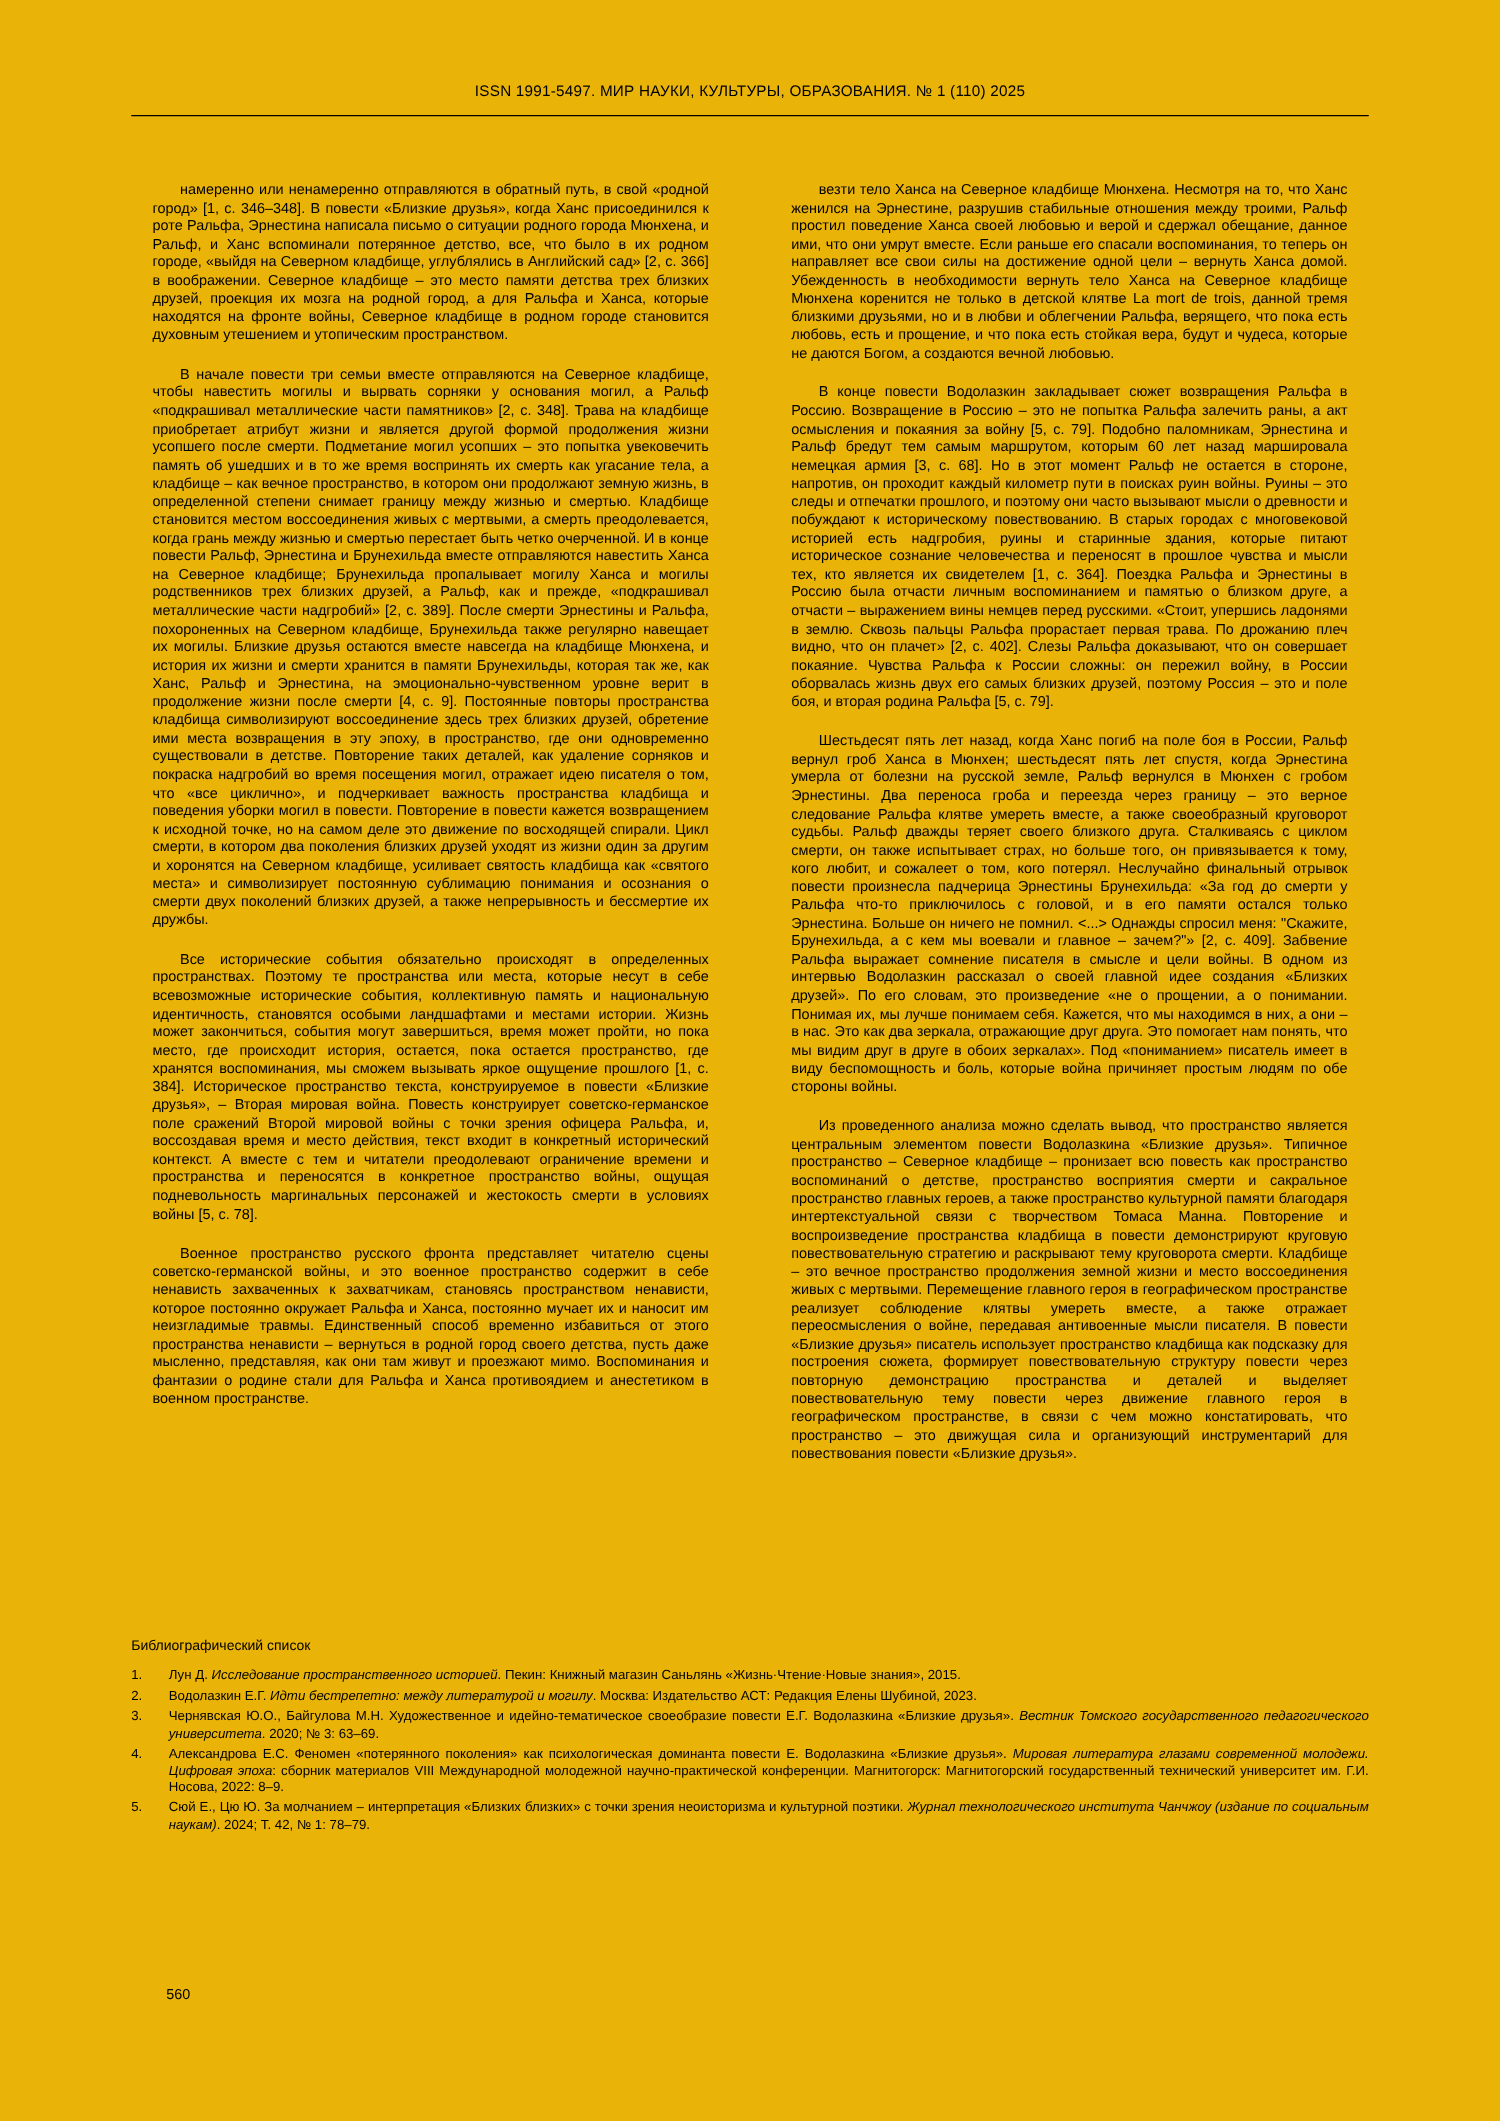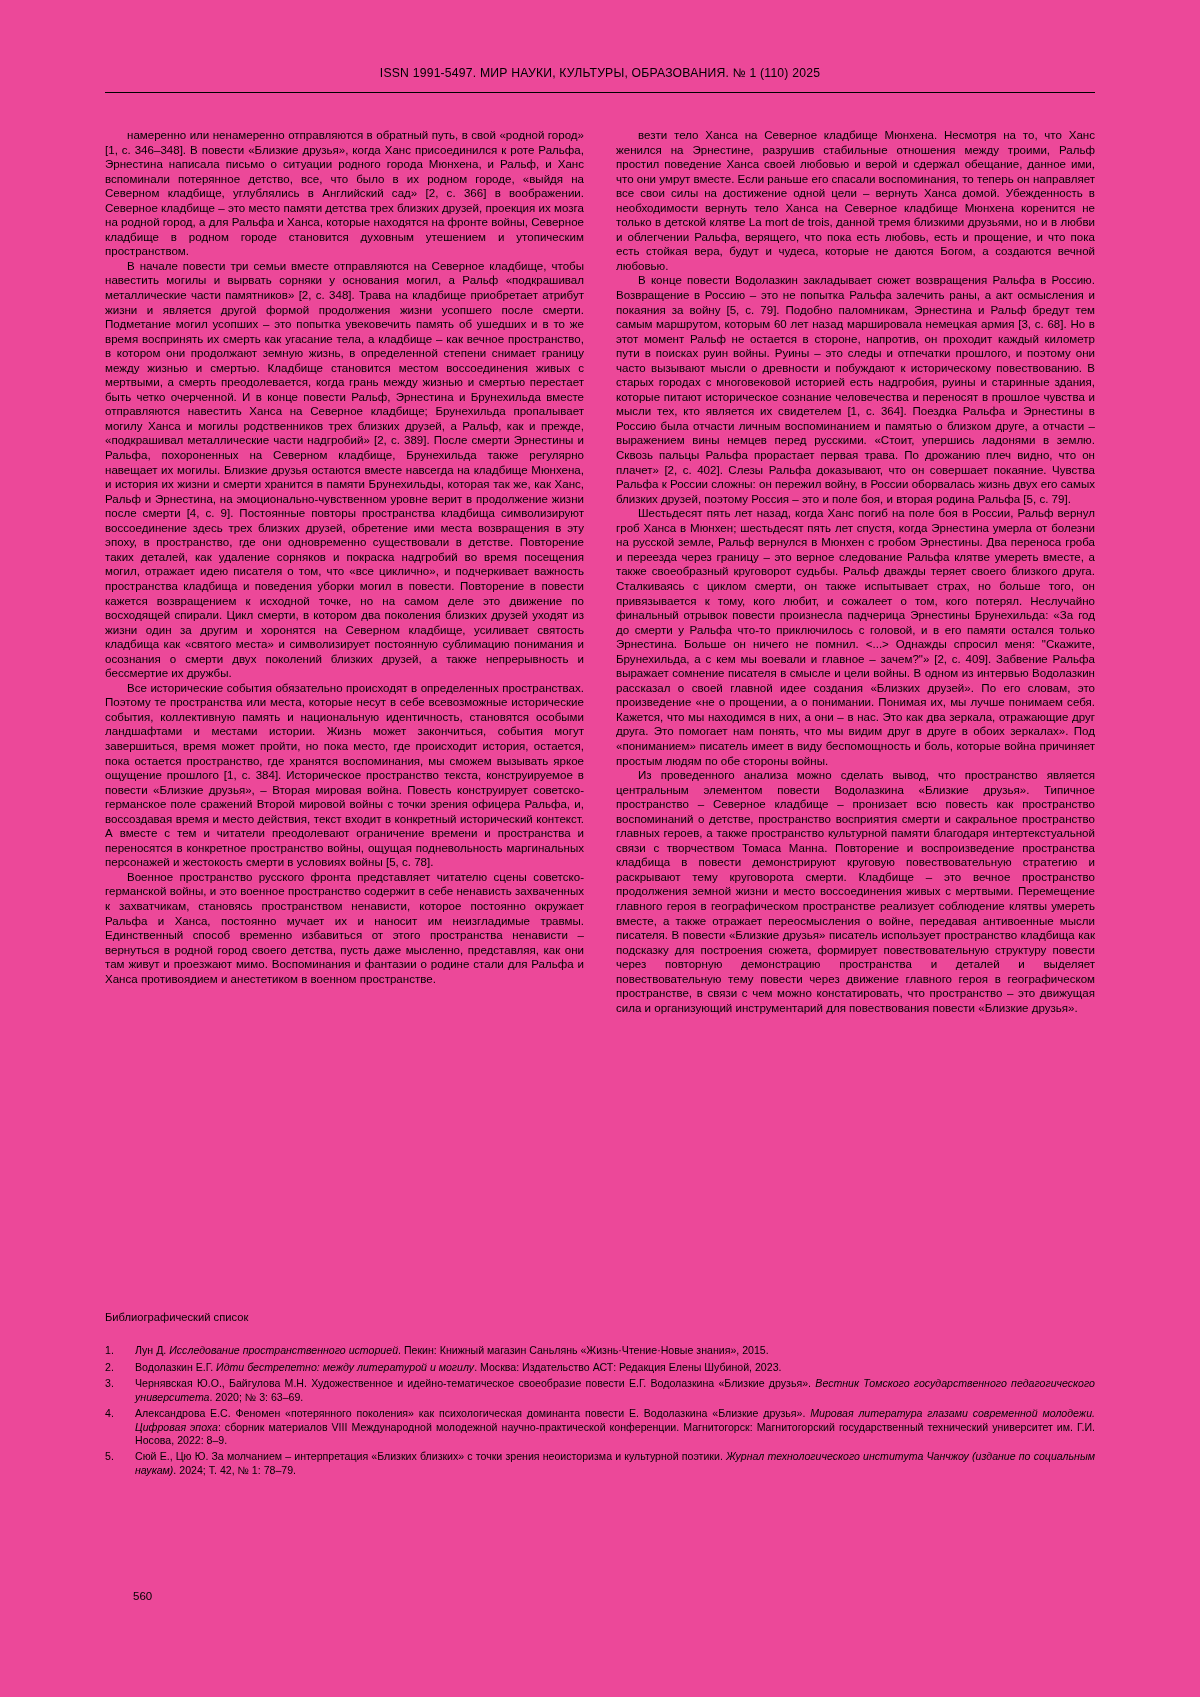--- a/index.html
+++ b/index.html
@@ -12,21 +12,21 @@
     height: 1697px;
     font-family: "Liberation Sans", sans-serif;
     color: #000000;
     position: relative;
   }
   .page {
     position: absolute;
     left: 0; top: 0;
     width: 1200px;
     height: 1697px;
-    background: #ec4899;
+    background: #eab308;
     box-sizing: border-box;
   }
   .header {
     position: absolute;
     left: 105px;
     top: 66px;
     width: 990px;
     text-align: center;
     font-size: 12.2px;
     letter-spacing: 0.2px;
@@ -45,37 +45,37 @@
     left: 105px;
     top: 128px;
     width: 990px;
     display: flex;
     gap: 32px;
   }
   .col {
     width: 479px;
   }
   .col p {
-    margin: 0;
+    margin: 17px;
     text-align: justify;
     text-indent: 22px;
     font-size: 11.55px;
     line-height: 14.55px;
     hyphens: auto;
     -webkit-hyphens: auto;
   }
   .biblio {
     position: absolute;
     left: 105px;
     top: 1311px;
     width: 990px;
   }
   .biblio-title {
     font-size: 11.2px;
-    margin-bottom: 21px;
+    margin-bottom: 11px;
   }
   .biblio ol {
     margin: 0;
     padding: 0;
     list-style: none;
     counter-reset: ref;
   }
   .biblio li {
     position: relative;
     padding-left: 30px;

